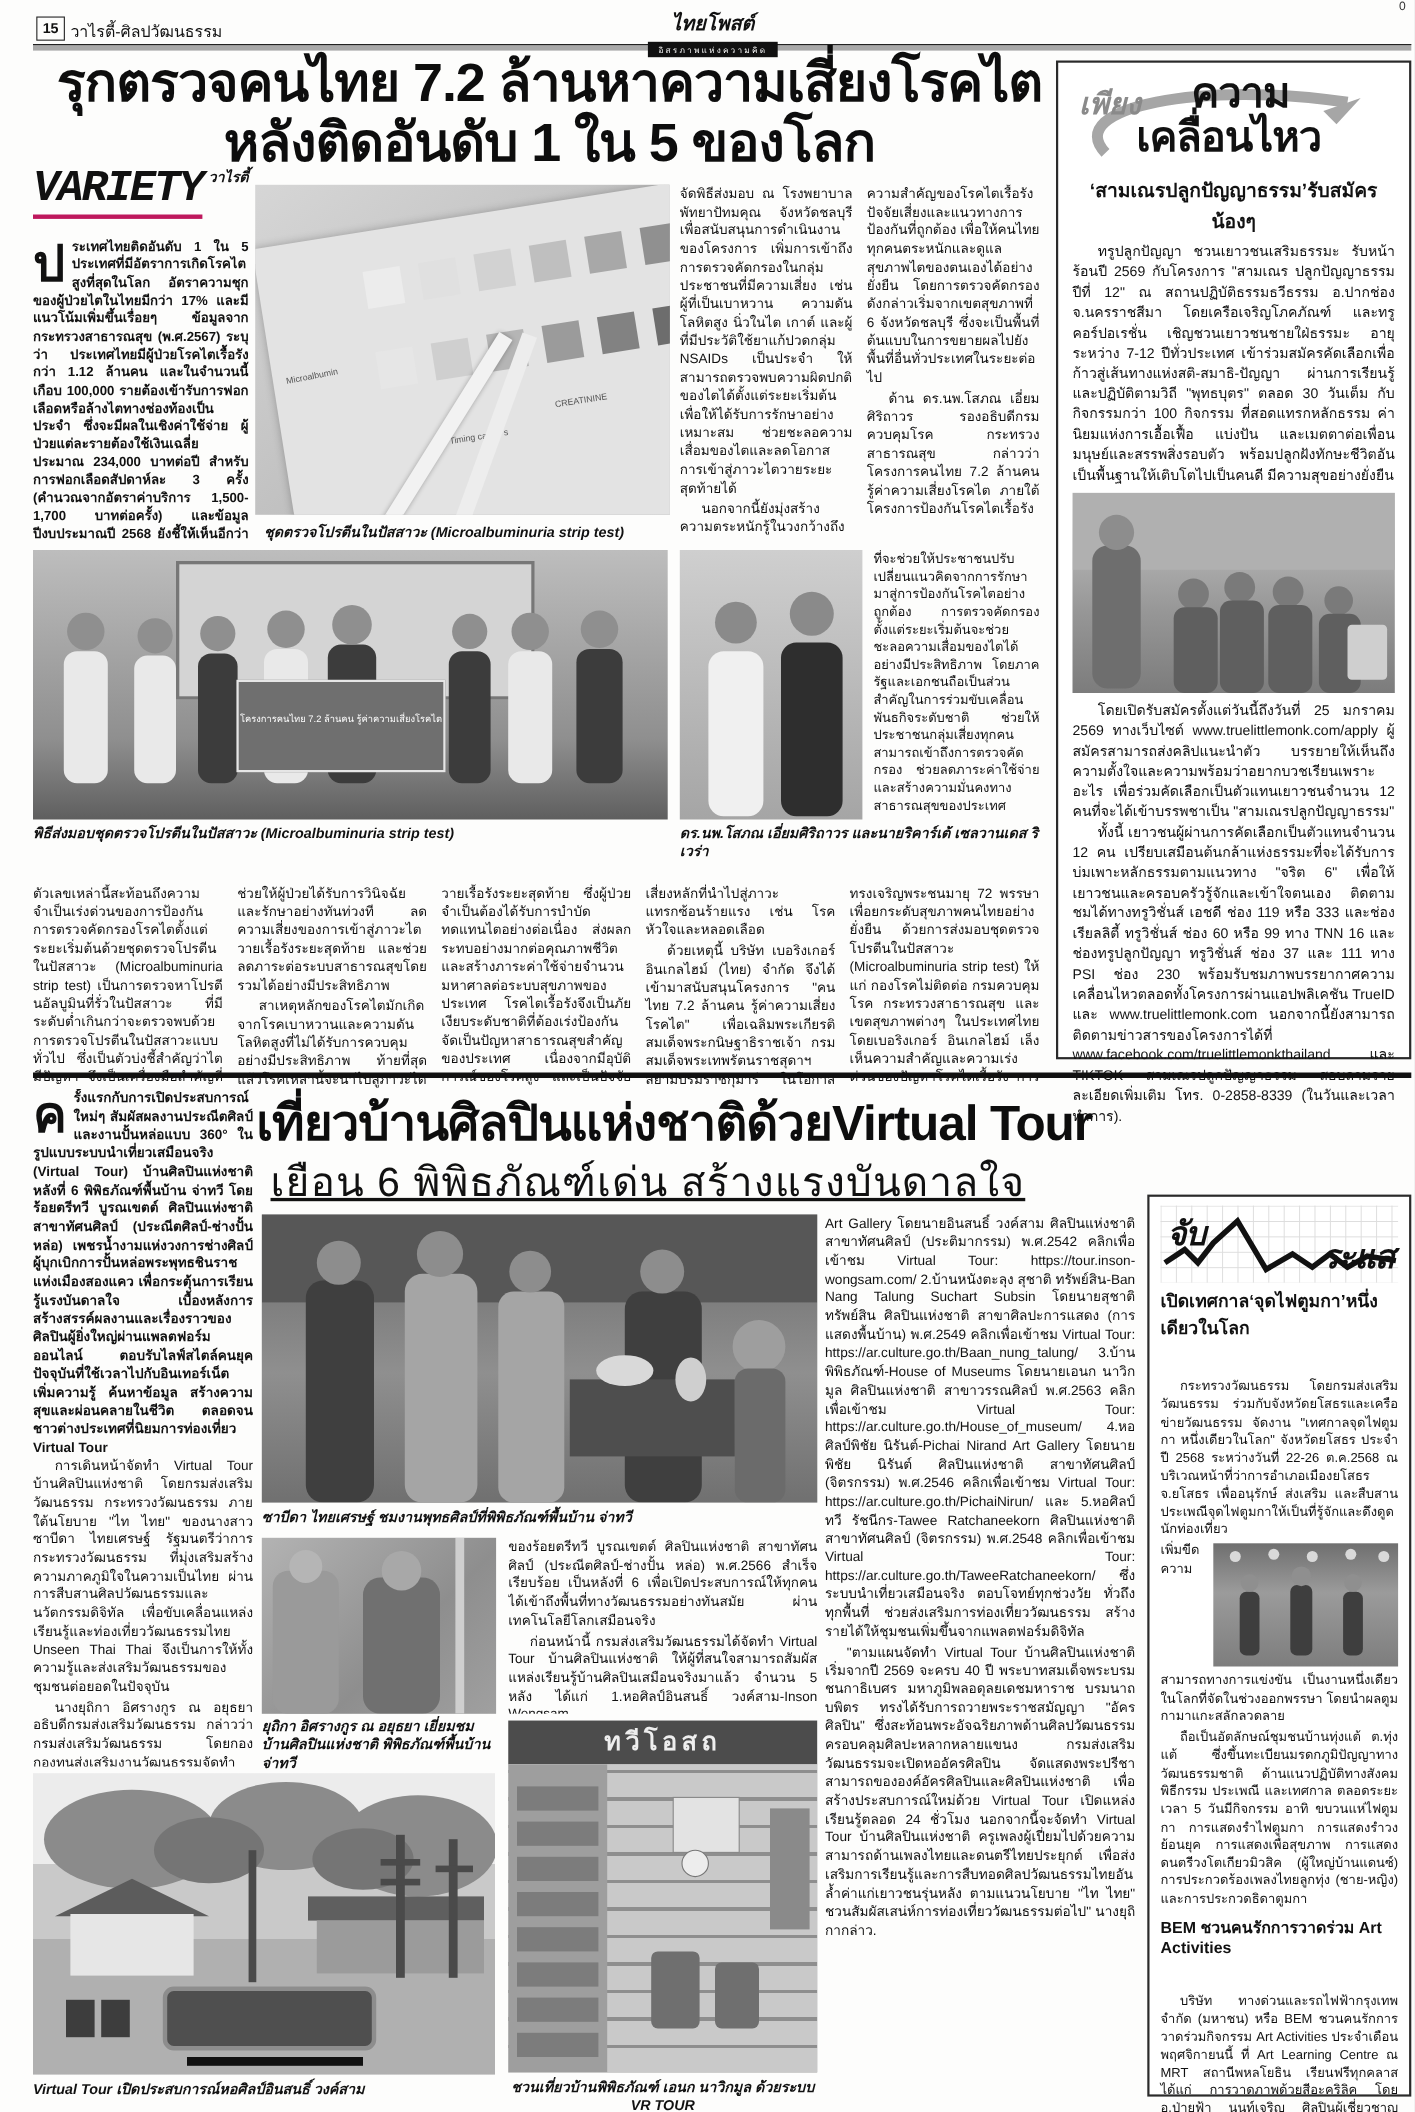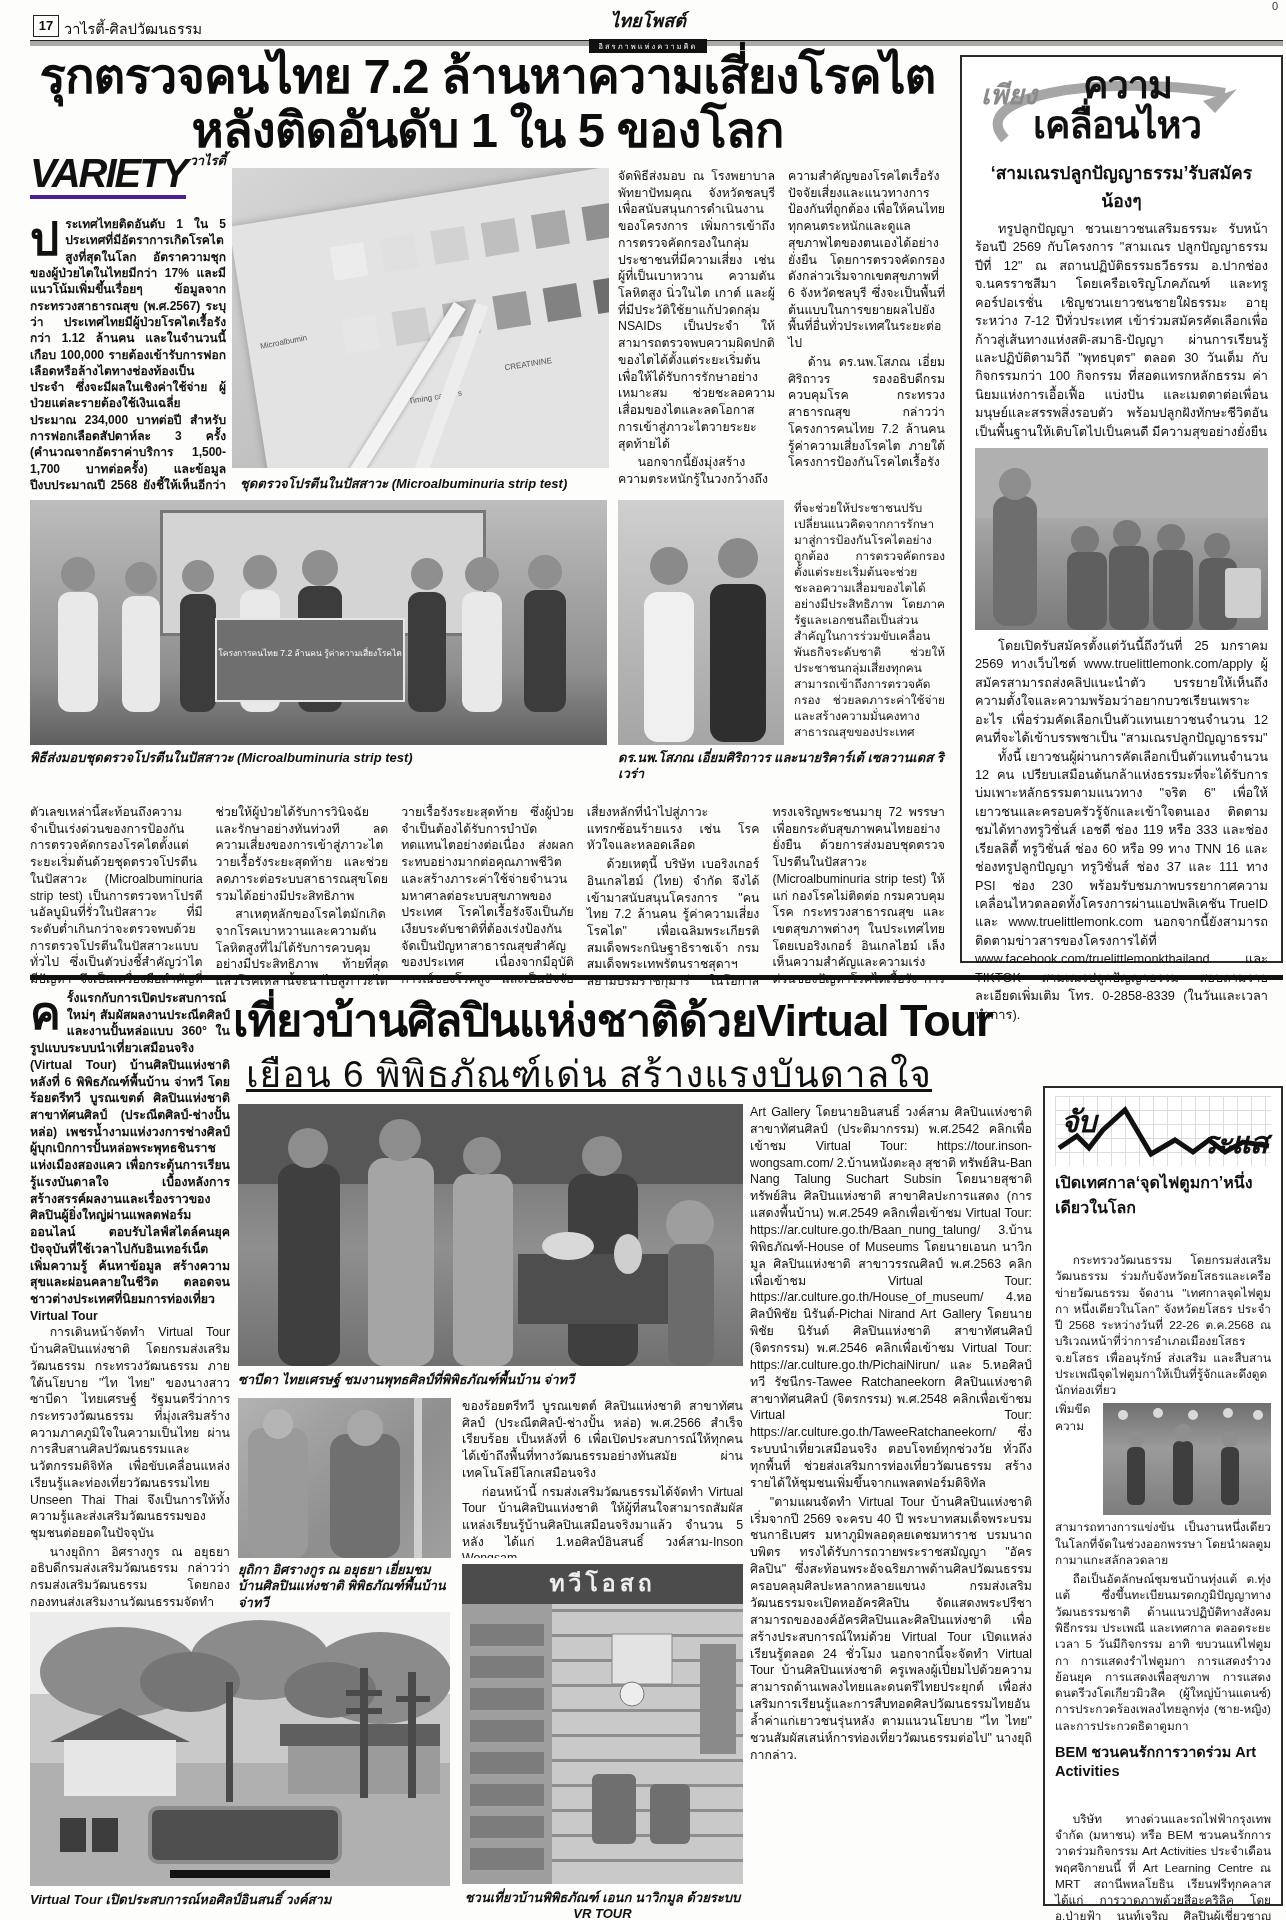--- a/index.html
+++ b/index.html
@@ -14,22 +14,22 @@
   .caption{font-size:13px;font-weight:bold;font-style:italic;line-height:1.25;}
   .photo{position:absolute;overflow:hidden;background:#b5b5b5;}
   .headline{font-weight:800;letter-spacing:-1px;text-align:center;color:#0d0d0d;white-space:nowrap;}
   .dropcap{float:left;font-size:46px;font-weight:900;line-height:0.85;padding:4px 6px 0 0;}
   .rule{background:#111;}
   
   .hdr-rule{left:30px;top:40px;width:1253px;height:5px;background:#a9a9a9;border-top:1.5px solid #222;}
   .masthead-title{font-size:18px;font-weight:900;letter-spacing:0;font-style:italic;}
   .masthead-bar{display:inline-block;background:#111;color:#fff;font-size:7.5px;padding:1px 10px;letter-spacing:2px;}
   
-  .variety-en{font-family:Liberation Sans, sans-serif;font-style:italic;font-weight:bold;font-size:40px;
-              border-bottom:4px solid #4c1d95;line-height:1.05;letter-spacing:-2px;}
+  .variety-en{font-family:Liberation Mono, monospace;font-style:italic;font-weight:bold;font-size:40px;
+              border-bottom:4px solid #be185d;line-height:1.05;letter-spacing:-2px;}
   .variety-th{position:absolute;right:0;top:-2px;font-size:13px;font-weight:bold;font-style:italic;}
   
   .side-box{border:2px solid #2a2a2a;box-sizing:border-box;padding:10px 13px;background:#fff;}
   .mov-light{font-style:italic;font-size:27px;color:#8a8a8a;font-weight:bold;}
   .mov-bold{font-size:38px;font-weight:900;letter-spacing:-1px;line-height:.95;}
   .side-head{font-size:17.5px;font-weight:bold;margin:4px 0 5px 0;text-align:center;}
   .side-txt{font-size:12.8px;line-height:1.44;text-align:justify;}
   .side-txt p{margin:0;text-indent:1.8em;}
   
   .trend-box{border:2px solid #2a2a2a;box-sizing:border-box;padding:8px 10px;background:
@@ -52,29 +52,29 @@
      background:linear-gradient(180deg,#6f6f6f,#9b9b9b 40%,#7d7d7d);}
   .underl{text-decoration:underline;}
 </style>
 </head>
 <body>
 
 <div class="page">
 
   <div class="abs hdr-rule"></div>
   <div class="abs" style="left:33px;top:15px;width:24px;height:20px;border:1.5px solid #222;
-       font-size:13px;font-weight:bold;text-align:center;line-height:20px;">17</div>
+       font-size:13px;font-weight:bold;text-align:center;line-height:20px;">15</div>
   <div class="abs" style="left:64px;top:17px;font-size:14.5px;">วาไรตี้-ศิลปวัฒนธรรม</div>
   <div class="abs" style="left:553px;top:6px;width:190px;text-align:center;">
     <div class="masthead-title">ไทยโพสต์</div>
     <div class="masthead-bar">อิสรภาพแห่งความคิด</div>
   </div>
   <div class="abs" style="right:8px;top:0;font-size:11px;color:#333;">0</div>
 
-  <div class="abs" style="left:30px;top:50px;width:915px;">
+  <div class="abs" style="left:42px;top:50px;width:915px;">
     <div class="headline" style="font-size:49px;line-height:1.1;">รุกตรวจคนไทย 7.2 ล้านหาความเสี่ยงโรคไต</div>
     <div class="headline" style="font-size:49px;line-height:1.08;">หลังติดอันดับ 1 ใน 5 ของโลก</div>
   </div>
 
   <div class="abs" style="left:30px;top:152px;width:196px;height:56px;">
     <span class="variety-en">VARIETY</span>
     <span class="variety-th">วาไรตี้</span>
   </div>
 
   <div class="abs body-txt" style="left:30px;top:216px;width:196px;height:276px;font-size:12px;">

